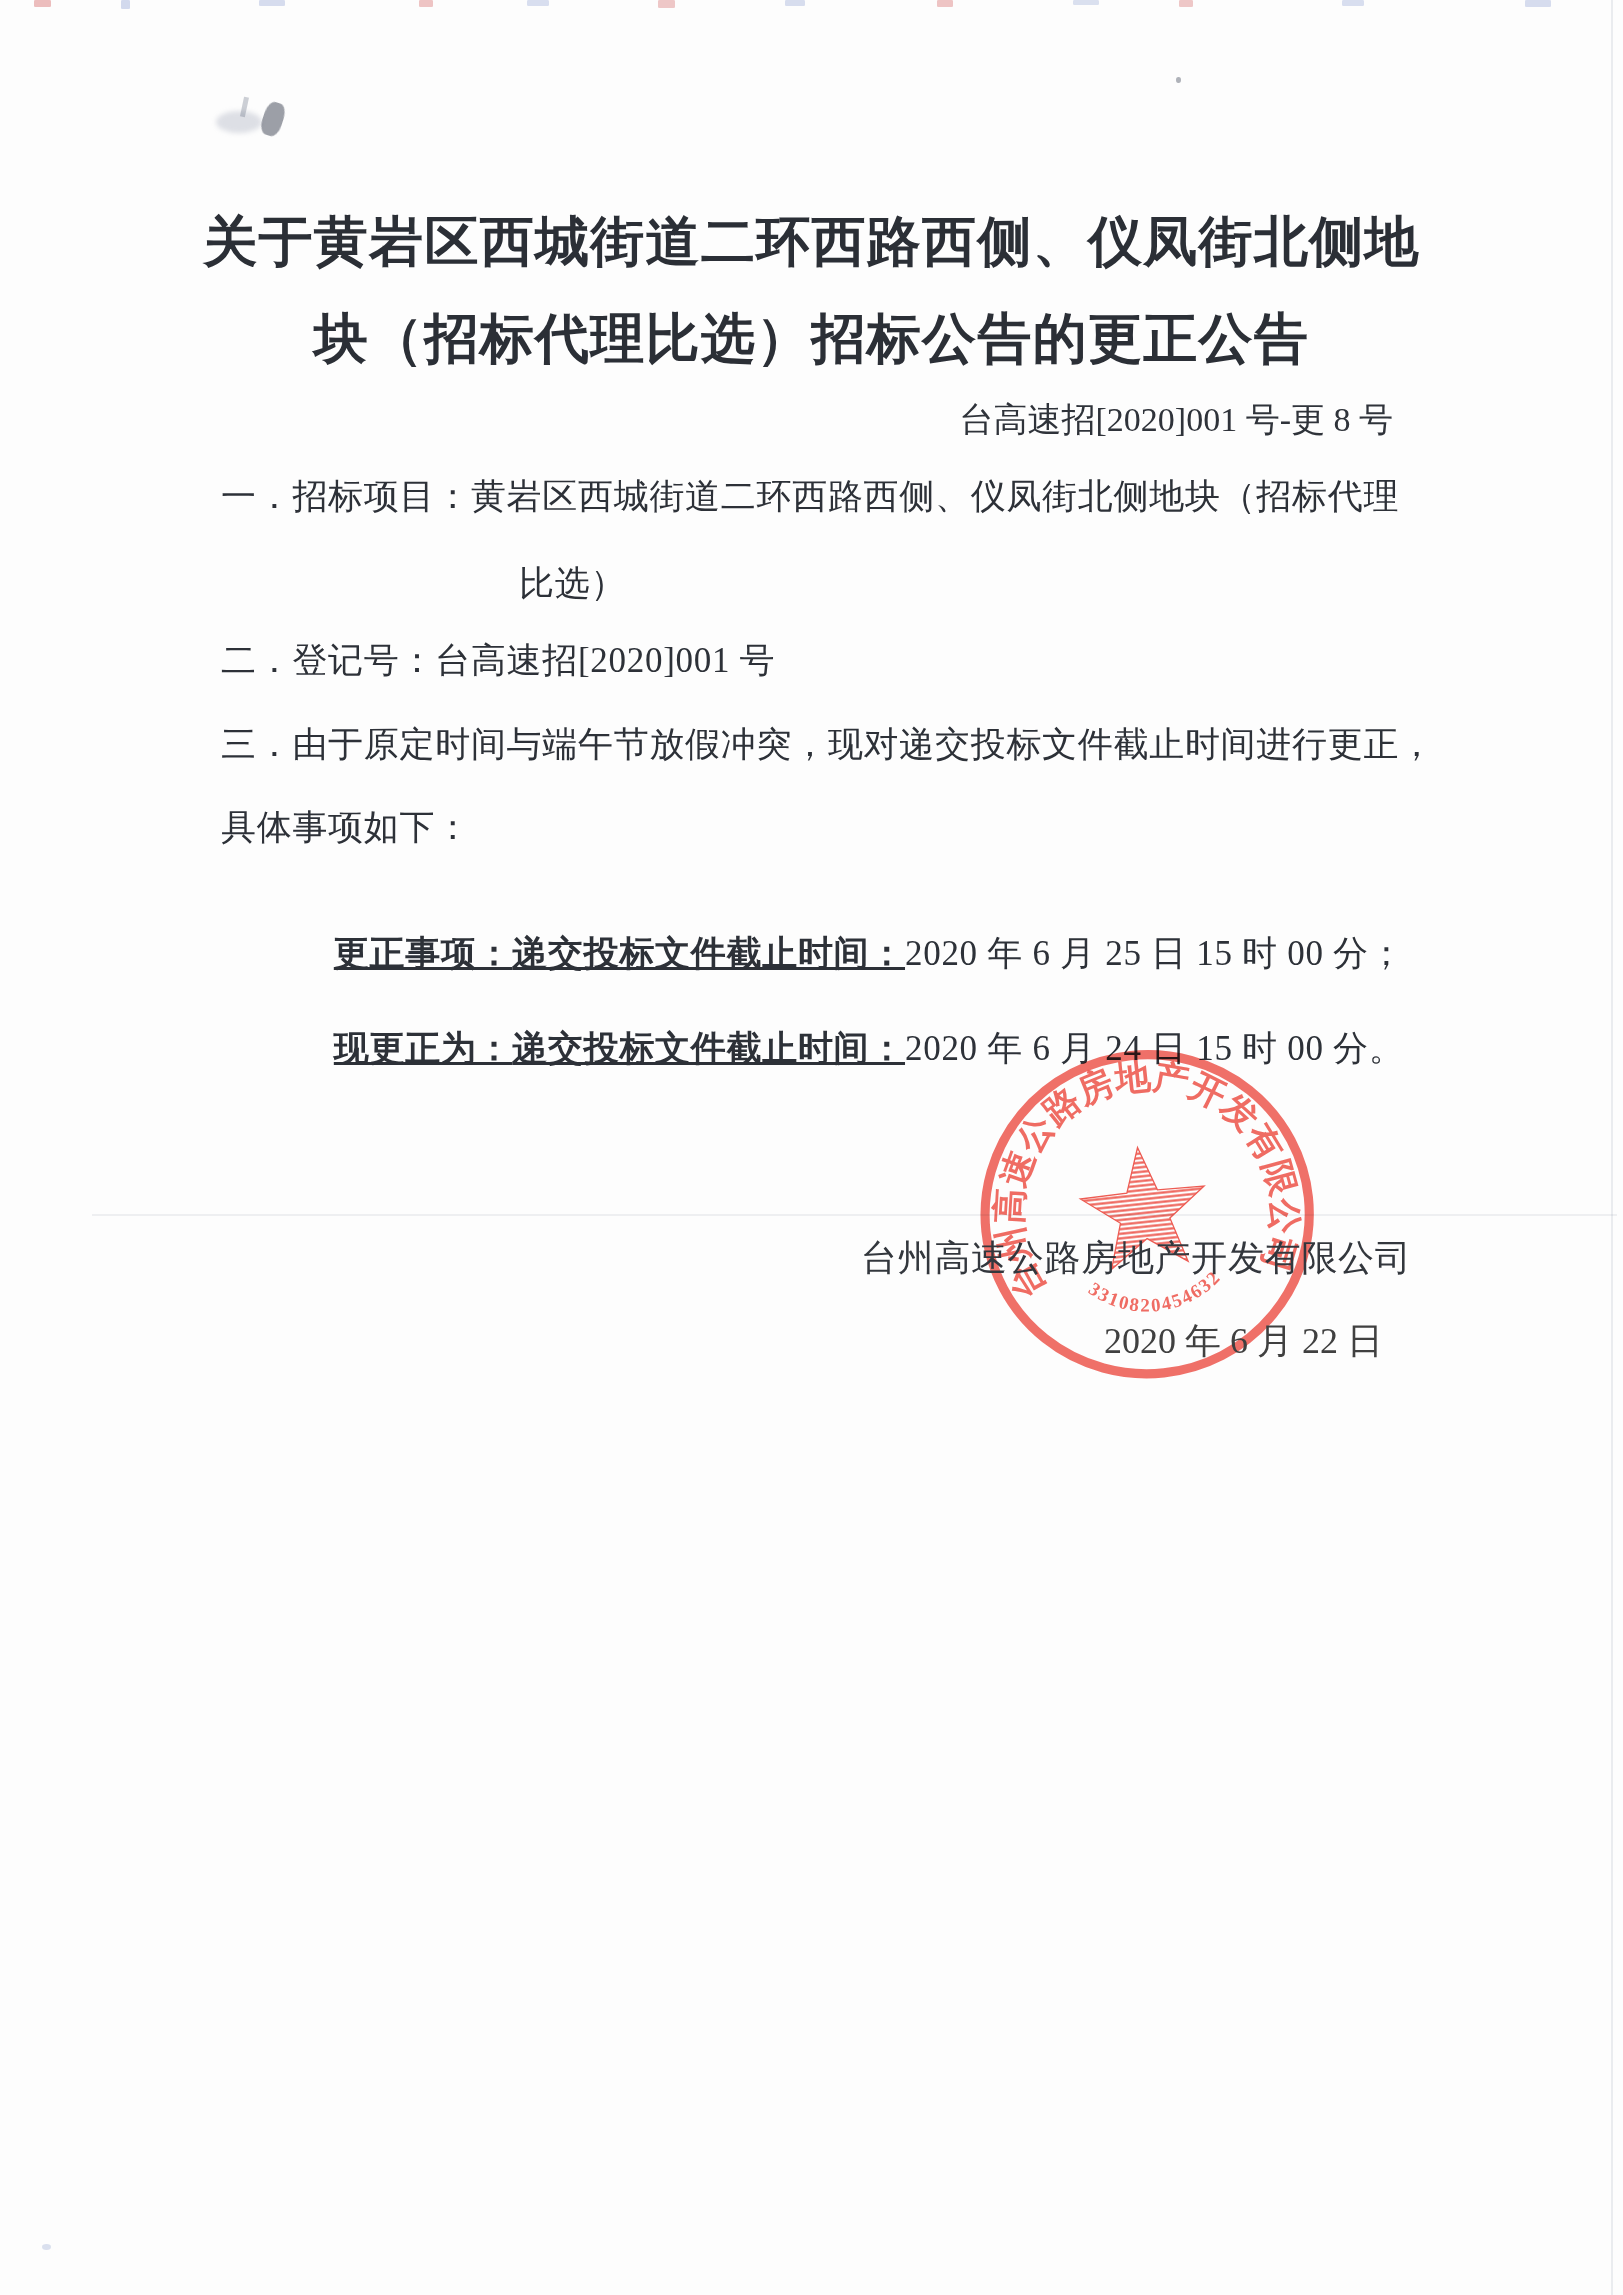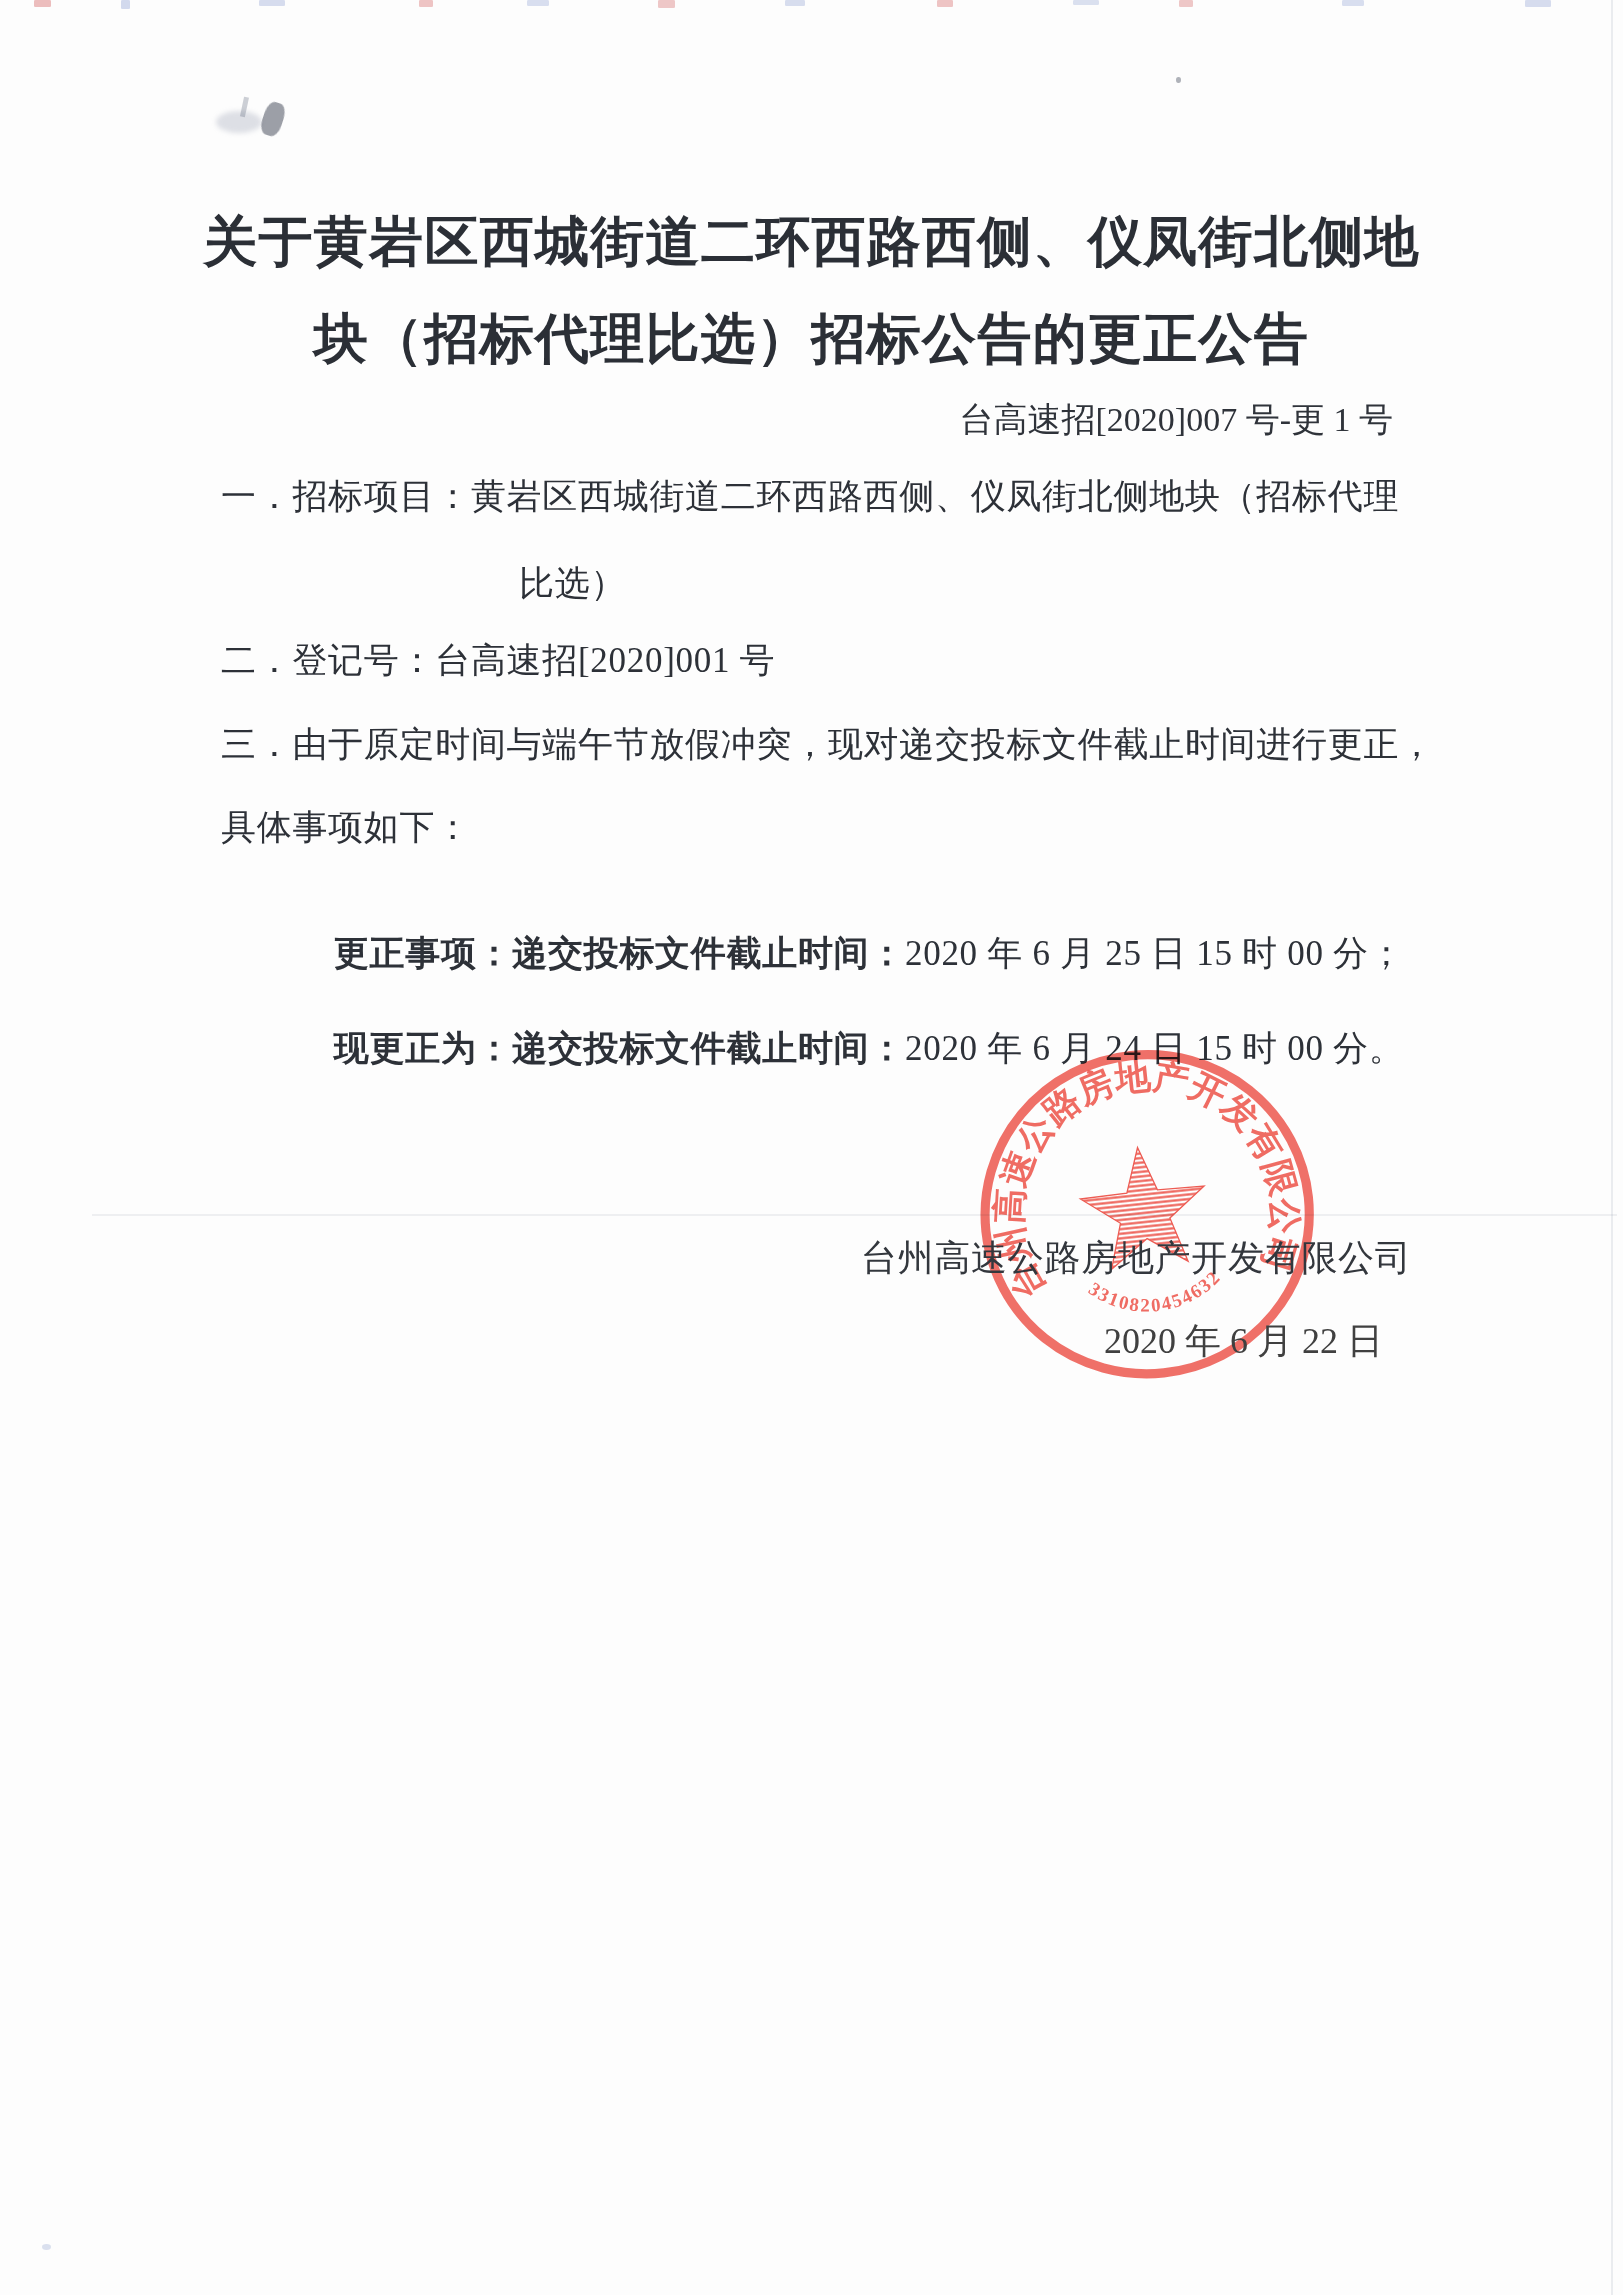--- a/index.html
+++ b/index.html
@@ -29,21 +29,21 @@
   }
   .docnum{position:absolute;top:397px;right:230px;font-size:34px;white-space:pre;color:#2f333a;}
   .bodyline{position:absolute;font-size:35px;letter-spacing:0.7px;white-space:pre;color:#2d3138;}
   .l-item1a{left:221px;top:473px;}
   .l-item1b{left:495px;top:560px;margin-left:24px;}
   .l-item2 {left:221px;top:637px;}
   .l-item3a{left:221px;top:721px;}
   .l-item3b{left:221px;top:804px;}
   .l-corr1 {left:296px;top:890px;}
   .l-corr2 {left:296px;top:985px;}
-  .b{font-weight:bold;}
+  .b{font-weight:bold;text-decoration:underline;}
   .company{position:absolute;left:861px;top:1234px;font-size:36px;letter-spacing:0.7px;white-space:pre;color:#33373d;}
   .issdate{position:absolute;left:1104px;top:1317px;font-size:36px;white-space:pre;color:#404040;}
   
   .stamp{
     position:absolute;left:971px;top:1041px;width:353px;height:353px;
     transform:rotate(-6deg);
     mix-blend-mode:multiply;
     opacity:.92;
   }
 </style>
@@ -76,21 +76,21 @@
     <span class="b3"></span>
   </div>
   <div class="speck" style="left:1176px;top:77px;width:4.6px;height:5.9px;background:rgba(80,86,102,.45);"></div>
   <div class="speck" style="left:42px;top:2244px;width:9.2px;height:5.9px;background:rgba(130,150,200,.28);"></div>
 
   <div class="title">
     <div>关于黄岩区西城街道二环西路西侧、仪凤街北侧地</div>
     <div>块（招标代理比选）招标公告的更正公告</div>
   </div>
 
-  <div class="docnum">台高速招[2020]007 号-更 1 号</div>
+  <div class="docnum">台高速招[2020]001 号-更 8 号</div>
 
   <div class="bodyline l-item1a">一．招标项目：黄岩区西城街道二环西路西侧、仪凤街北侧地块（招标代理</div>
   <div class="bodyline l-item1b">比选）</div>
   <div class="bodyline l-item2">二．登记号：台高速招[2020]001 号</div>
   <div class="bodyline l-item3a">三．由于原定时间与端午节放假冲突，现对递交投标文件截止时间进行更正，</div>
   <div class="bodyline l-item3b">具体事项如下：</div>
 
   <div class="bodyline l-corr1">
     <span class="b">更正事项：</span><span class="b">递交投标文件截止时间：</span><span>2020 年 6 月 25 日 15 时 00 分；</span>
   </div>

